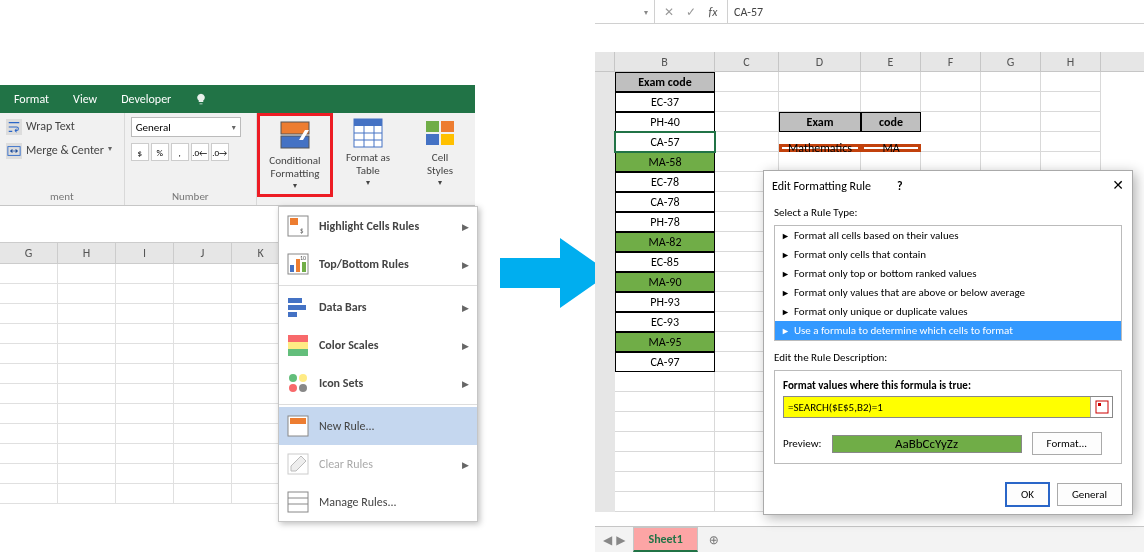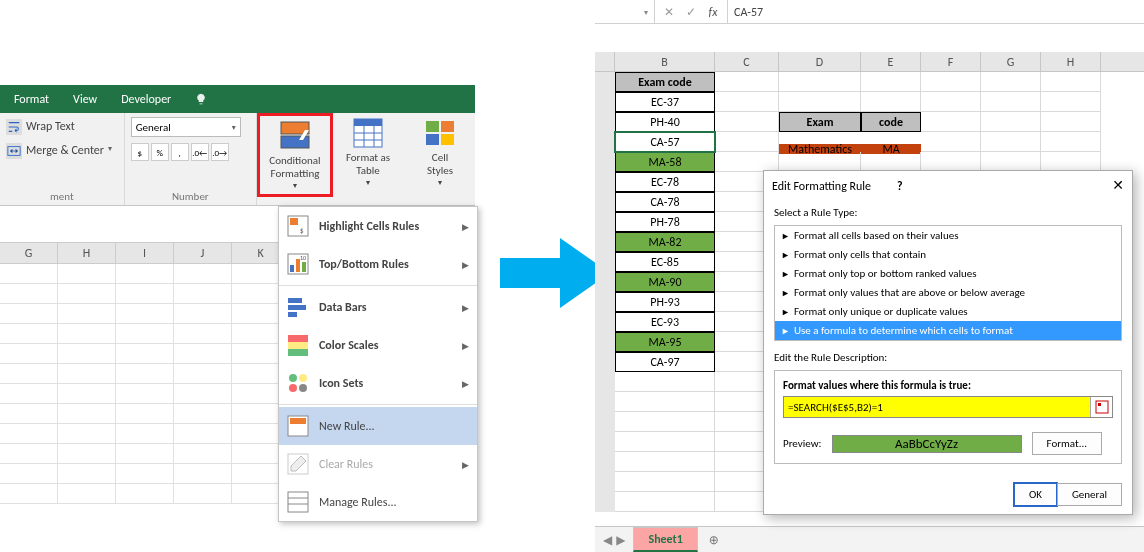--- a/index.html
+++ b/index.html
@@ -68,42 +68,42 @@
 .sheet { position: relative; }
 .srow { display: flex; height: 20px; }
 .scell { border-right: 1px solid #d9d9d9; border-bottom: 1px solid #d9d9d9; font-size: 12px; display: flex; align-items: center; padding: 0 4px; }
 .colB { width: 100px; border: 1px solid #000; justify-content: center; }
 .colB.header { background: #bfbfbf; font-weight: bold; }
 .colB.green { background: #70ad47; }
 .colB.sel { outline: 2px solid #217346; outline-offset: -1px; position: relative; z-index: 1; }
 .colC { width: 64px; border: none; border-right: 1px solid #d9d9d9; border-bottom: 1px solid #d9d9d9; }
 .colD { width: 82px; }
 .colE { width: 60px; }
-.colD.boxed, .colE.boxed { border: 5px solid #c2410c; justify-content: center; margin-top: 12px; }
+.colD.boxed, .colE.boxed { border: 3px solid #c2410c; justify-content: center; margin-top: 12px; }
 .colD.hboxed, .colE.hboxed { border: 1px solid #000; background: #bfbfbf; font-weight: bold; justify-content: center; }
 .colF { width: 60px; } .colG { width: 60px; } .colH { width: 60px; }
 
 .dialog { position: absolute; left: 763px; top: 170px; width: 370px; background: #fff; border: 1px solid #aaa; box-shadow: 3px 3px 12px rgba(0,0,0,0.3); font-size: 11px; z-index: 10; }
 .dlg-title { display: flex; align-items: center; padding: 6px 8px; font-size: 12px; gap: 18px; }
 .dlg-close { margin-left: auto; font-size: 14px; cursor: pointer; }
 .dlg-help { margin-left: 8px; font-weight: bold; cursor: pointer; }
 .dlg-body { padding: 6px 10px 10px 10px; }
 .dlg-sect { margin-bottom: 6px; }
 .rule-list { border: 1px solid #bbb; margin-top: 4px; }
 .rule-item { padding: 3px 6px; display:flex; gap:4px; align-items:center; }
 .rule-item.sel { background: #3399ff; color: #fff; }
 .rule-marker { font-size: 9px; }
 .formula-input { margin-top: 4px; width: 100%; display:flex; border: 1px solid #888; height: 22px; align-items:center; }
 .formula-text { flex: 1; padding: 0 4px; background: #ffff00; height: 100%; display:flex; align-items:center; }
 .formula-btn { width: 22px; height: 20px; border-left: 1px solid #aaa; display:flex; align-items:center; justify-content:center; }
 .preview-row { display: flex; align-items: center; gap: 10px; margin-top: 14px; }
 .preview-box { border: 1px solid #888; width: 190px; height: 18px; background: #70ad47; display:flex; align-items:center; justify-content:center; font-size: 13px; }
 .dlg-btn { border: 1px solid #aaa; padding: 4px 14px; background: #fdfdfd; cursor: pointer; font-size: 11px; }
 .dlg-btn.primary { border: 1px solid #2a66c8; outline: 1px solid #2a66c8; }
-.dlg-footer { display: flex; justify-content: flex-end; gap: 0; padding: 8px 10px; border-top: 1px solid transparent; }
+.dlg-footer { display: flex; justify-content: flex-end; gap: 8px; padding: 8px 10px; border-top: 1px solid transparent; }
 
 .sheet-tabs { position: absolute; left: 595px; top: 526px; width: 549px; height: 26px; border-top: 1px solid #c6c6c6; background: #f3f3f3; display:flex; align-items:center; font-size: 12px; }
 .sheet-nav { padding: 0 8px; color: #888; display:flex; gap:4px; }
 .sheet-tab { padding: 4px 14px; border: 1px solid #c6c6c6; border-bottom: 2px solid #217346; background: #fca5a5; font-weight: bold; color:#217346; }
 .sheet-add { width: 20px; height: 20px; border-radius: 50%; display:flex; align-items:center; justify-content:center; margin-left: 6px; color: #777; }
 </style>
 </head>
 <body>
 
 <div class="ribbon-area">

